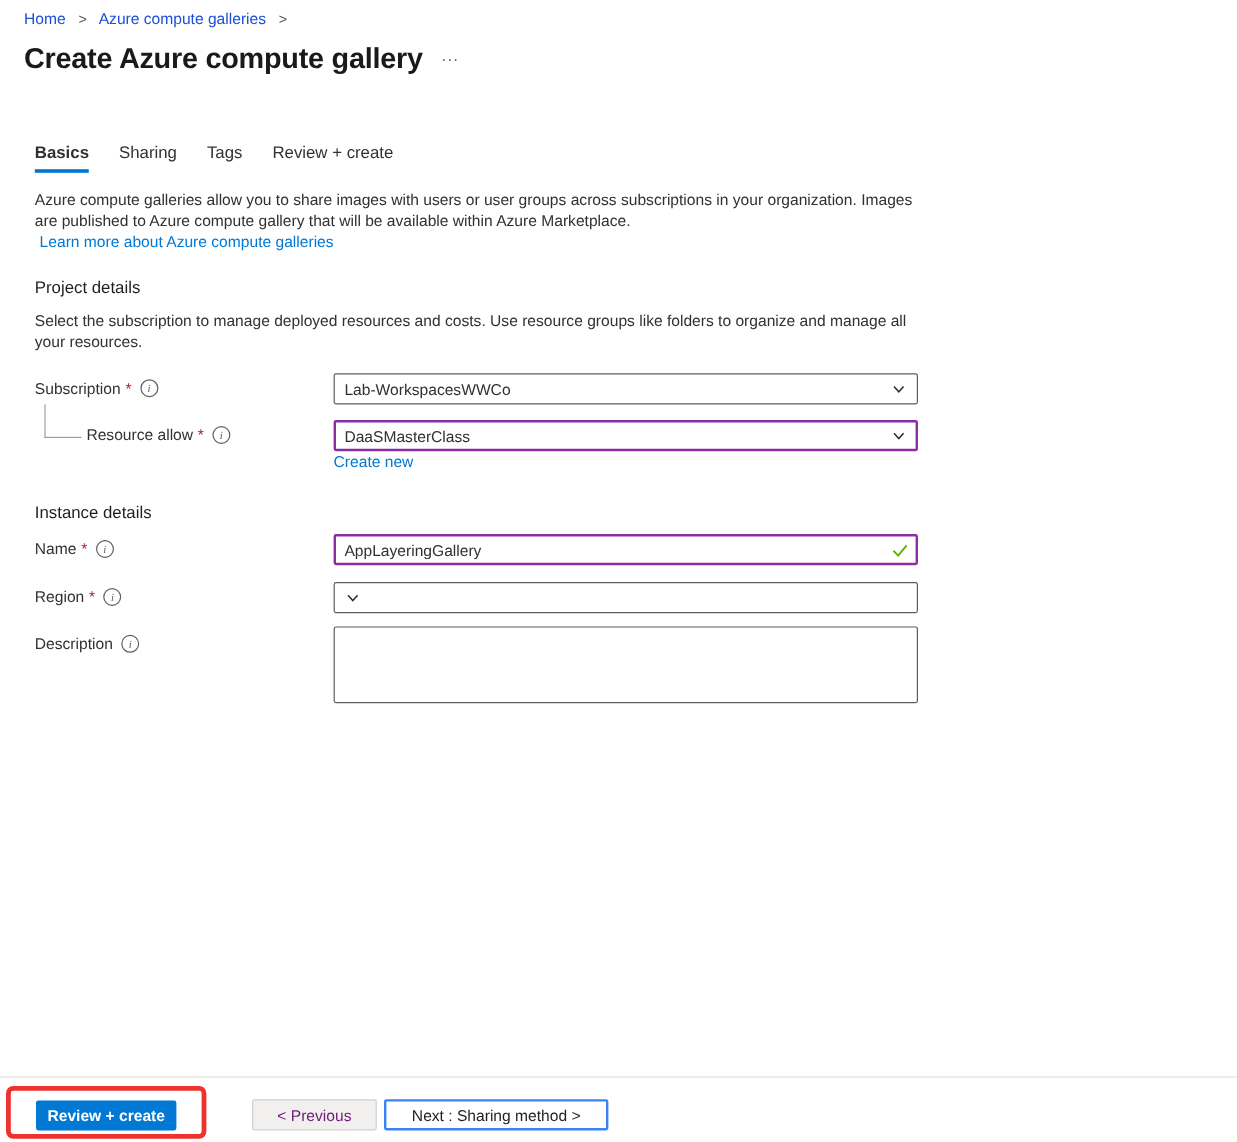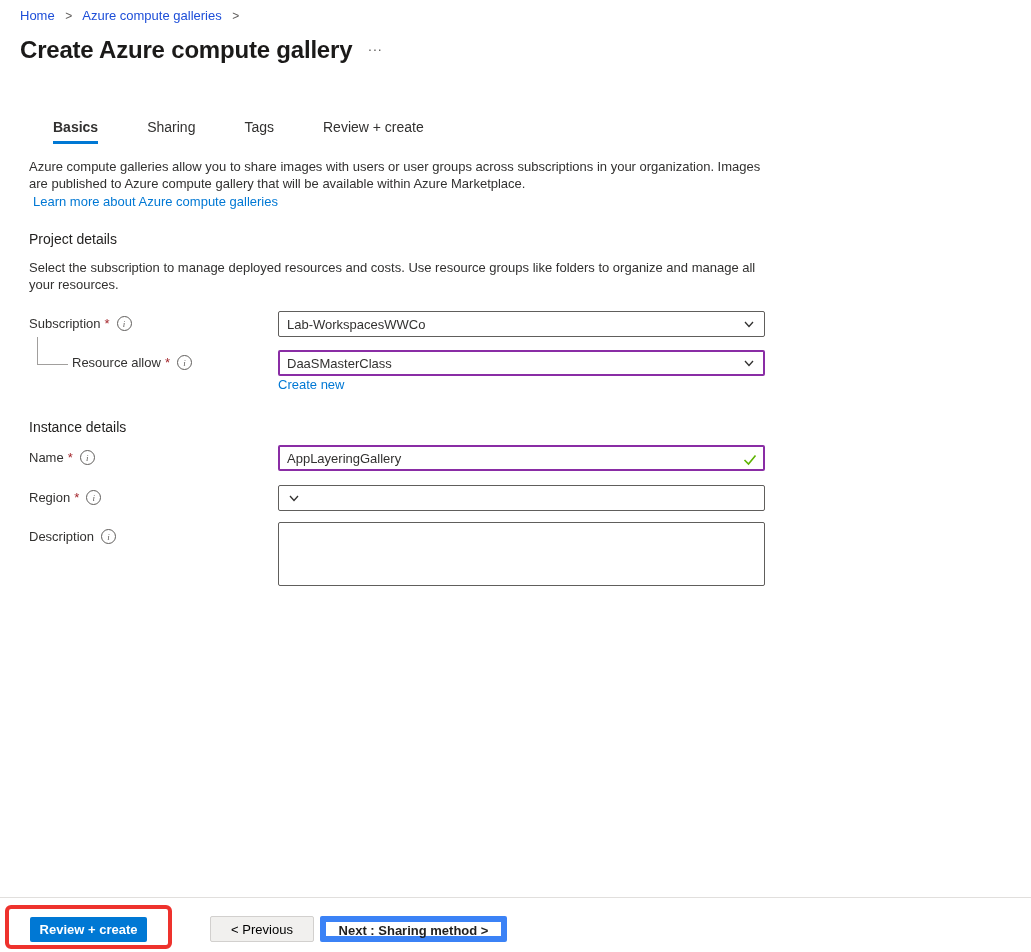--- a/index.html
+++ b/index.html
@@ -17,21 +17,21 @@
   .breadcrumb { left: 20px; top: 8px; font-size: 13px; }
   .breadcrumb a { color: #1d4ed8; text-decoration: none; cursor: pointer; }
   .breadcrumb .sep { color: #605e5c; margin: 0 7px; font-size: 12px; }
 
   
   .page-title { left: 20px; top: 36px; font-size: 24px; font-weight: 700; color: #1b1a19; letter-spacing: -0.2px; }
   .more-dots { left: 368px; top: 38px; color: #605e5c; font-size: 14px; letter-spacing: 1px; cursor: pointer; }
 
   
   .tabs { left: 29px; top: 119px; display: flex; gap: 25px; font-size: 14px; }
-  .tab { padding-bottom: 6px; cursor: pointer; color: #323130; margin-left: 24px; }
+  .tab { padding-bottom: 6px; cursor: pointer; color: #323130; }
   .tab.active { font-weight: 700; border-bottom: 3px solid #0078d4; }
 
   
   .intro { left: 29px; top: 158px; width: 737px; font-size: 13px; line-height: 17px; }
   .learn-more { left: 33px; top: 194px; font-size: 13px; color: #0078d4; text-decoration: none; cursor: pointer; }
 
   
   .section-heading { font-size: 14px; font-weight: 400; color: #201f1e; }
   .project-heading { left: 29px; top: 231px; }
   .project-desc { left: 29px; top: 259px; width: 737px; font-size: 13px; line-height: 17px; }
@@ -90,27 +90,27 @@
     pointer-events: none;
   }
   button { font-family: "Liberation Sans", sans-serif; cursor: pointer; }
   .btn-review {
     left: 30px; top: 917px; width: 117px; height: 25px;
     background: #0078d4; color: #ffffff; border: none; border-radius: 2px;
     font-size: 13px; font-weight: 700;
   }
   .btn-previous {
     left: 210px; top: 916px; width: 104px; height: 26px;
-    background: #f1f0ee; color: #000000; border: 1px solid #d2d0ce; border-radius: 2px;
+    background: #f1f0ee; color: #701a75; border: 1px solid #d2d0ce; border-radius: 2px;
     font-size: 13px; cursor: default;
   }
   .btn-next {
     left: 320px; top: 916px; width: 187px; height: 26px;
-    background: #ffffff; color: #201f1e; border: 6px solid #3b82f6; border-radius: 2px;
-    font-size: 13px; font-weight: 700;
+    background: #ffffff; color: #201f1e; border: 2px solid #3b82f6; border-radius: 2px;
+    font-size: 13px; font-weight: 400;
   }
 </style>
 </head>
 <body>
 
 <nav class="abs breadcrumb">
   <a>Home</a>
   <span class="sep">&gt;</span>
   <a>Azure compute galleries</a>
   <span class="sep">&gt;</span>

